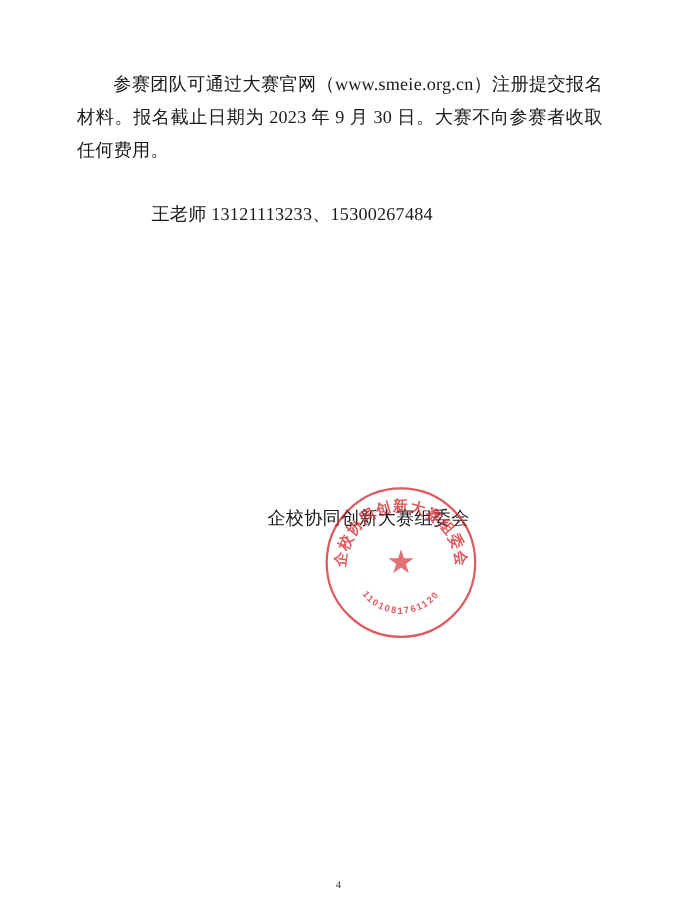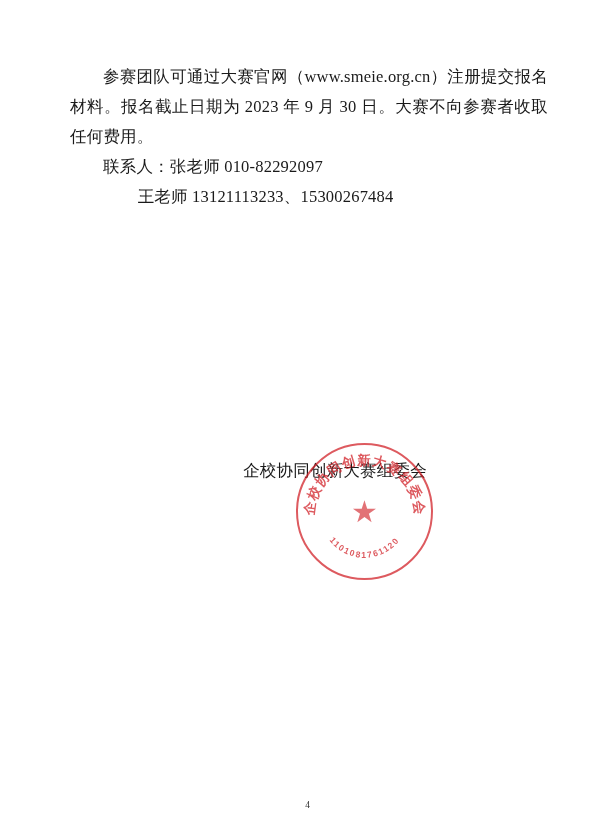--- a/index.html
+++ b/index.html
@@ -37,20 +37,21 @@
     text-justify: inter-ideograph;
   }
   .indent2 {
     text-indent: 2em;
   }
   .indent-contact {
     text-indent: 2em;
   }
   .indent-sub {
     text-indent: 4.1em;
+    margin-top: 28px;
   }
   .gap {
     height: 30px;
   }
   .sign-block {
     position: absolute;
     left: 70px;
     top: 455px;
     width: 478px;
     text-align: center;
@@ -118,21 +119,20 @@
     font-family: "Liberation Serif", "DejaVu Serif", serif;
   }
 </style>
 </head>
 <body>
 
 <div class="page">
 
   <div class="body-text">
     <p class="indent2">参赛团队可通过大赛官网（www.smeie.org.cn）注册提交报名材料。报名截止日期为 2023 年 9 月 30 日。大赛不向参赛者收取任何费用。</p>
-    <p class="indent-contact">联系人：张老师 010-82292097</p>
     <p class="indent-sub">王老师 13121113233、15300267484</p>
     <div class="gap"></div>
   </div>
 
   <div class="sign-block">
     <div class="sign-line">企校协同创新大赛组委会</div>
   </div>
 
   <div class="seal">
     <div class="seal-inner">

